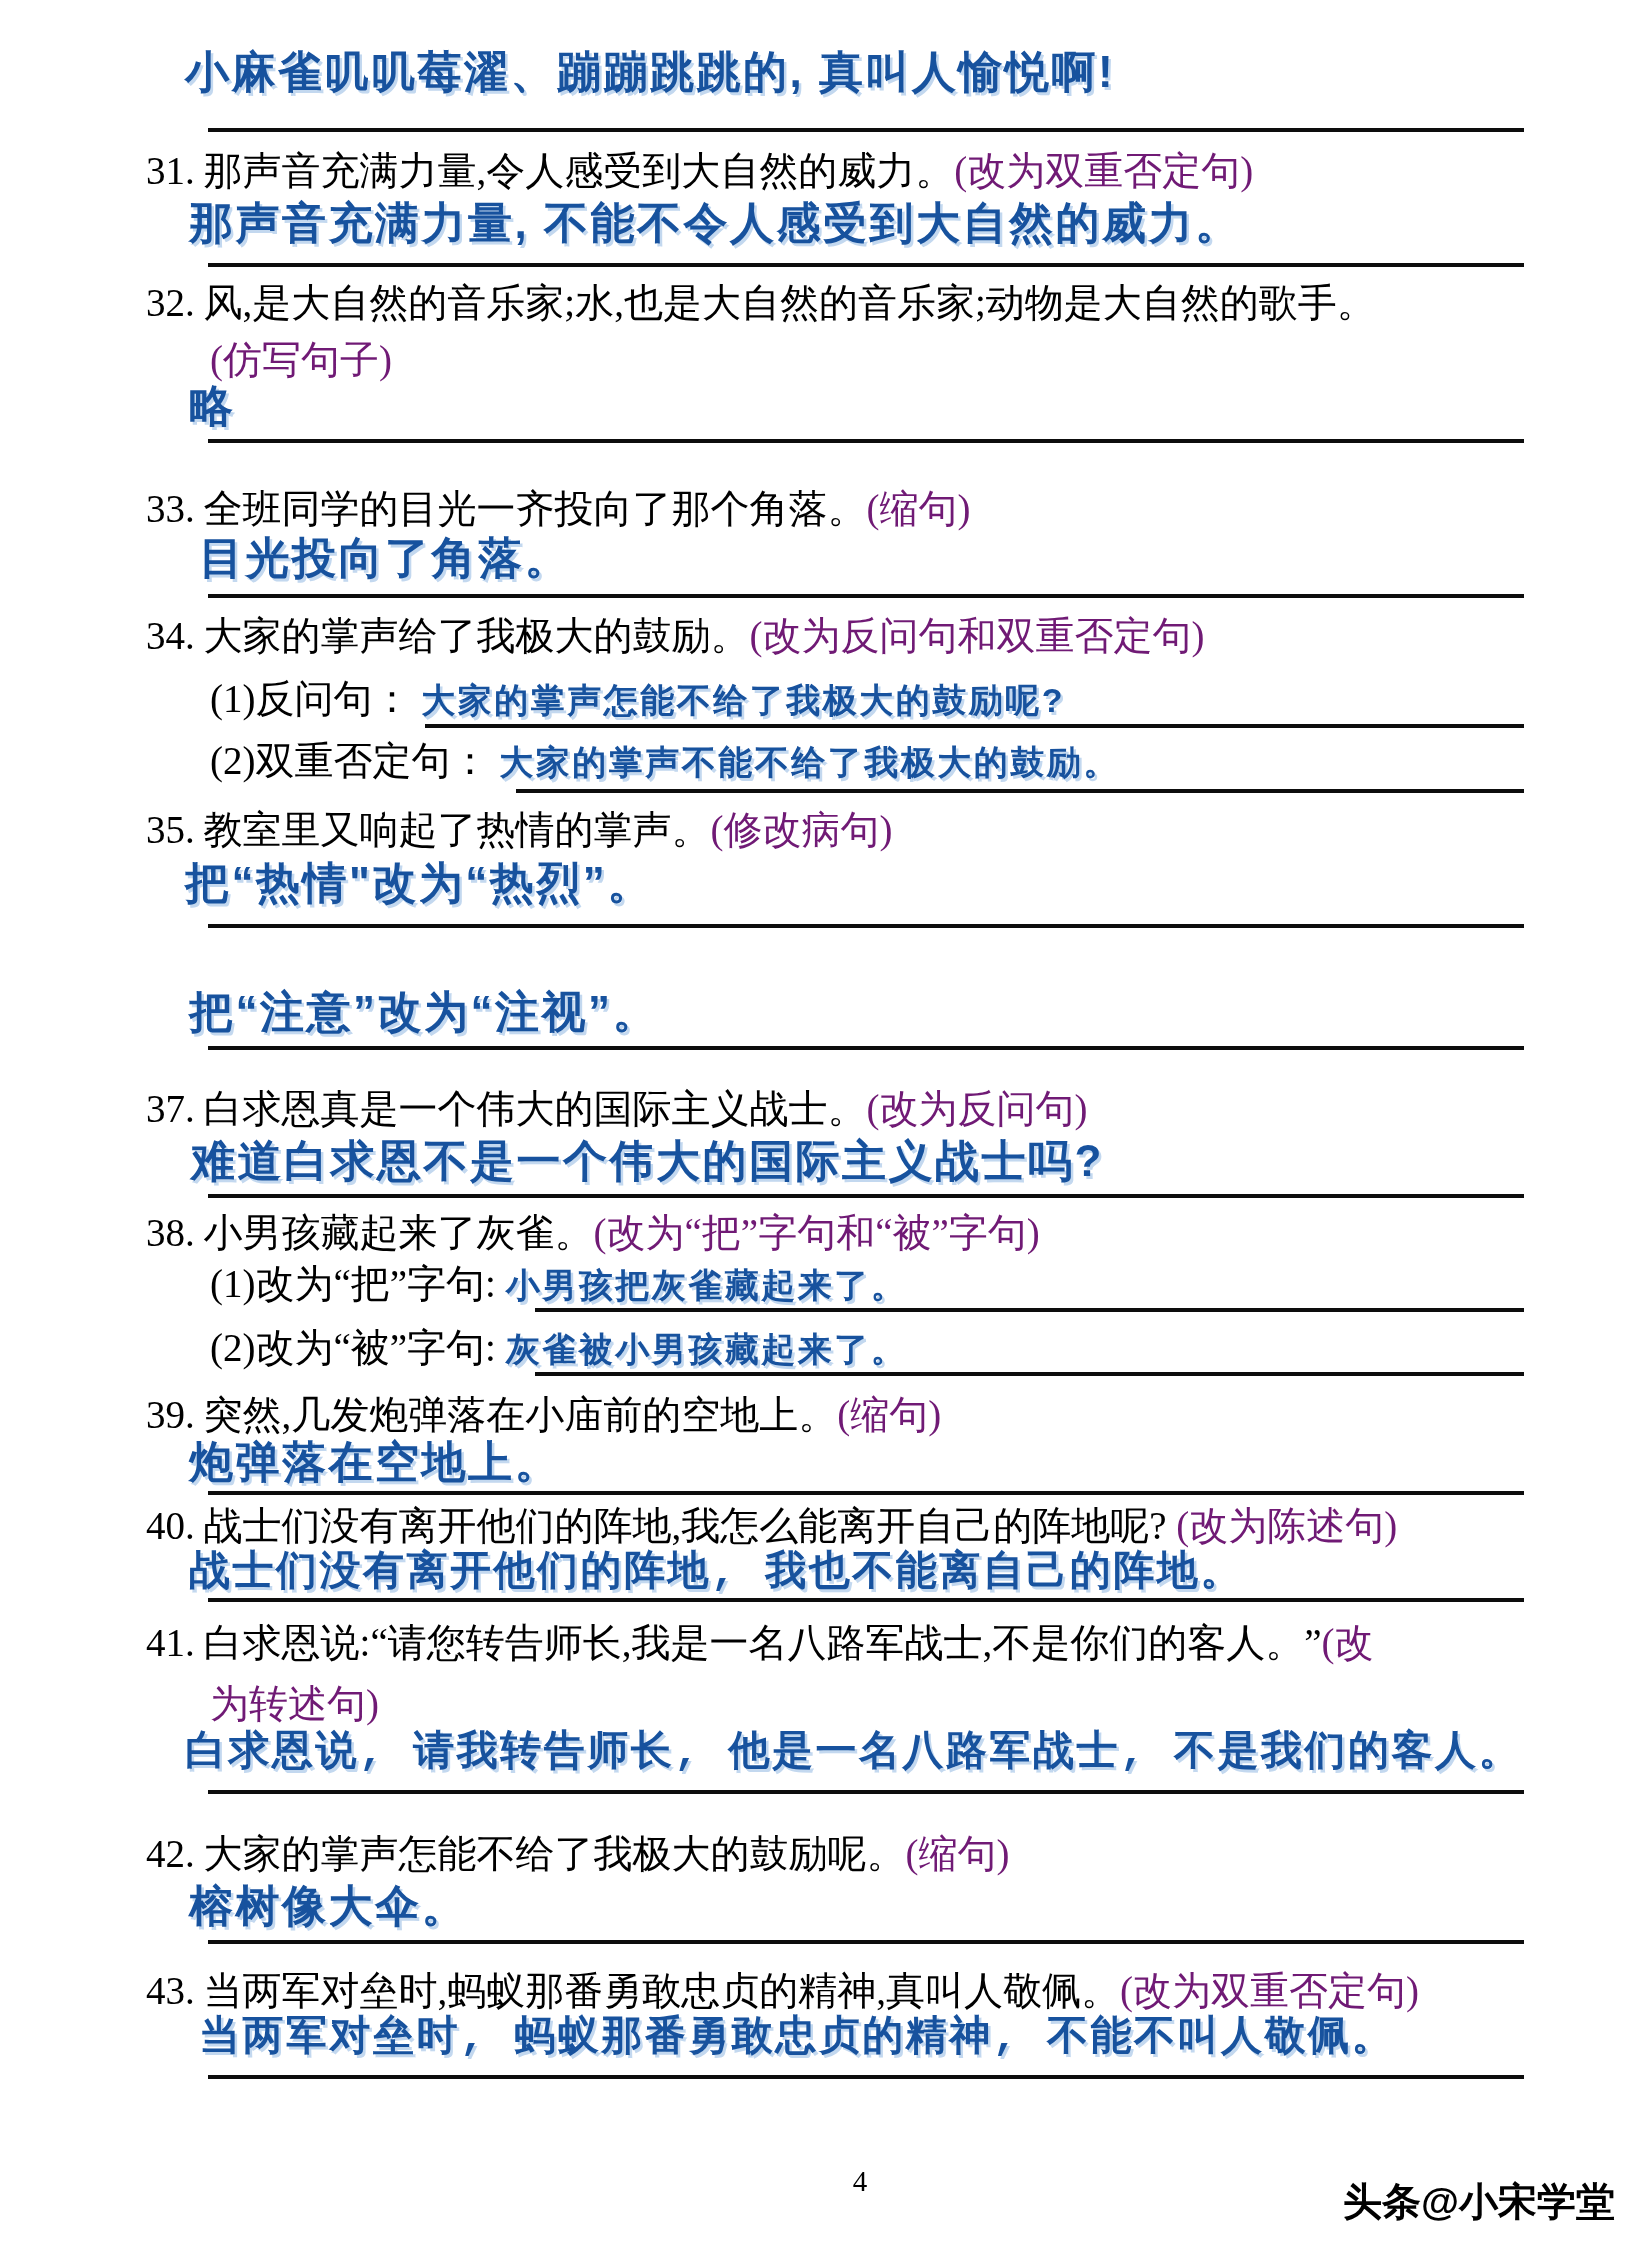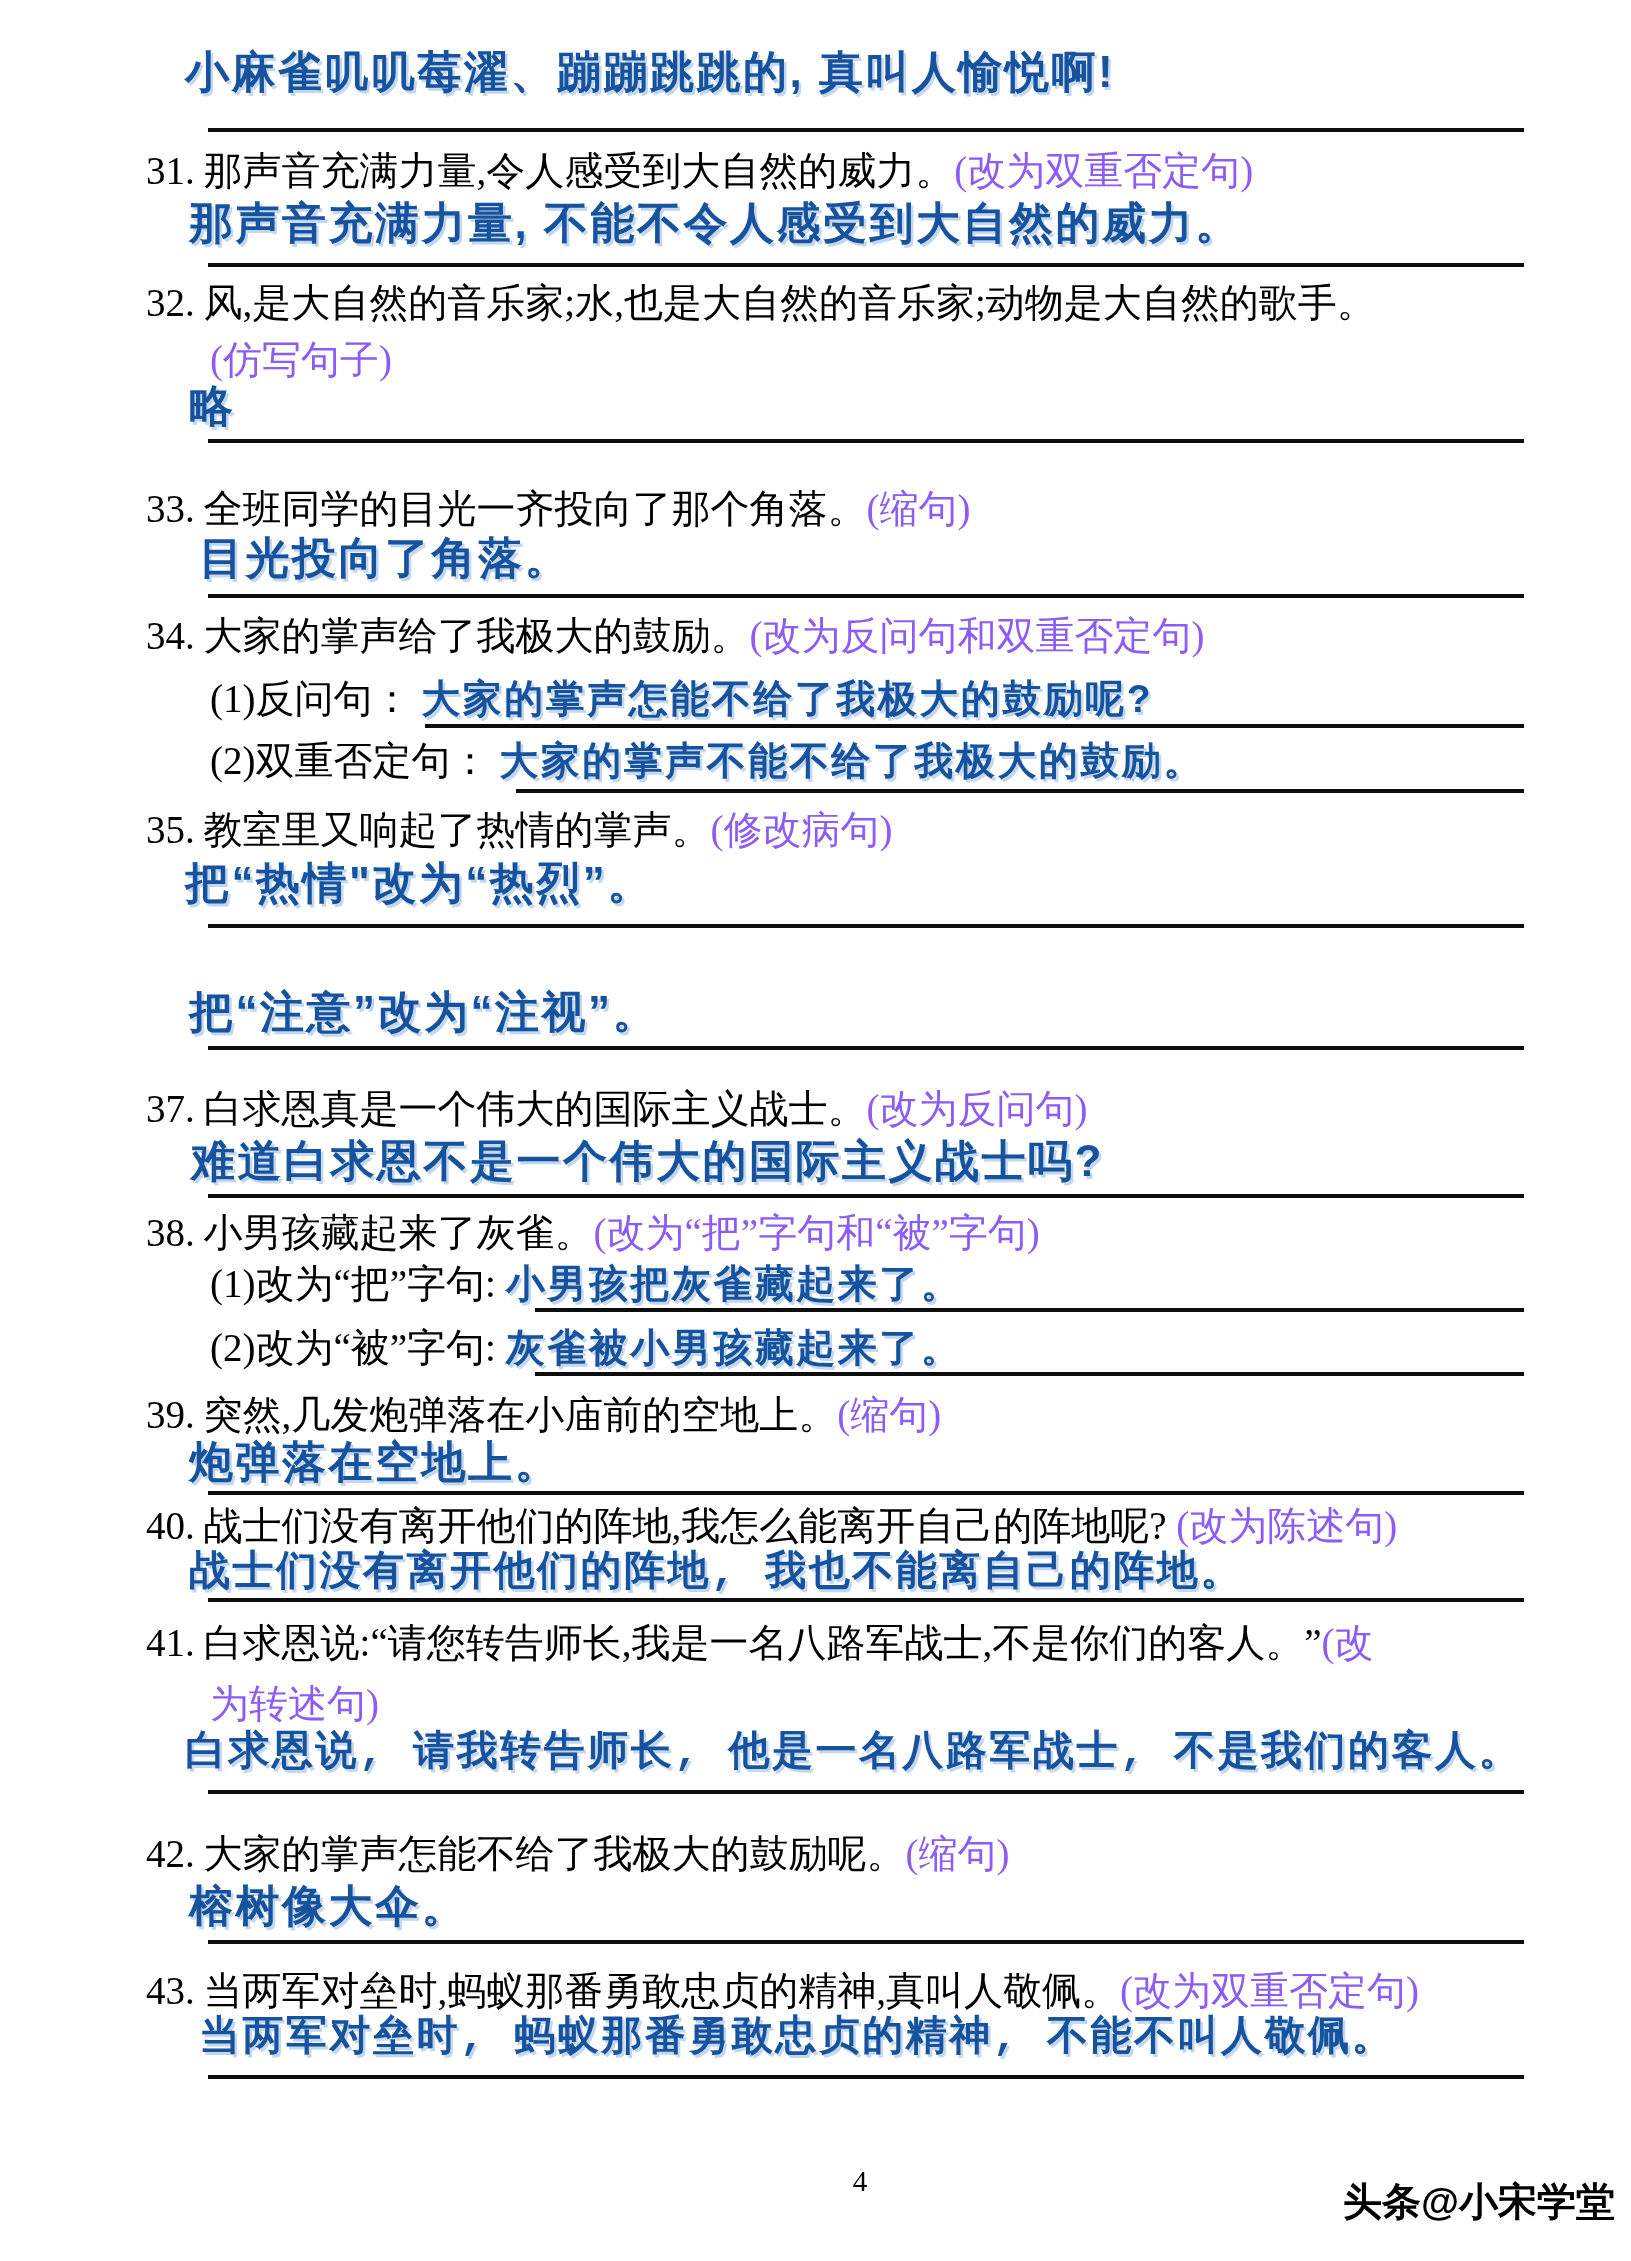--- a/index.html
+++ b/index.html
@@ -1,25 +1,25 @@
 <!DOCTYPE html>
 <html style="font-size:10px"><head>
 <meta charset="utf-8">
 <style>
   html,body{margin:0;padding:0;background:#ffffff;}
   .page{position:relative;width:1607px;height:2261px;background:#ffffff;overflow:hidden;
         font-family:"Liberation Serif","DejaVu Serif",serif;margin-left:44px;}
   .row{position:absolute;white-space:nowrap;line-height:1.15;}
   .q{font-size:39px;color:#000000;}
   .num{margin-right:8.8px;}
-  .red{color:#8b5cf6;}
+  .red{color:#701a75;}
   .blue{font-family:"Liberation Sans","DejaVu Sans",sans-serif;font-weight:700;
         color:#17529e;font-size:44px;letter-spacing:2.5px;
         text-shadow:2.5px 2.5px 0 #c3d8ef;}
-  .blue.sm{font-size:39px;}
+  .blue.sm{font-size:34px;}
   .blue.md{font-size:41px;font-family:Liberation Mono, monospace;}
   .rule{position:absolute;height:3.8px;background:#0d0d0d;}
   .pagenum{position:absolute;width:1632px;text-align:center;font-size:29px;color:#000;}
   .watermark{position:absolute;right:36px;font-family:"Liberation Sans","DejaVu Sans",sans-serif;
              font-weight:700;font-size:39px;color:#000000;}
 </style>
 </head>
 <body>
 
 <div class="page">

